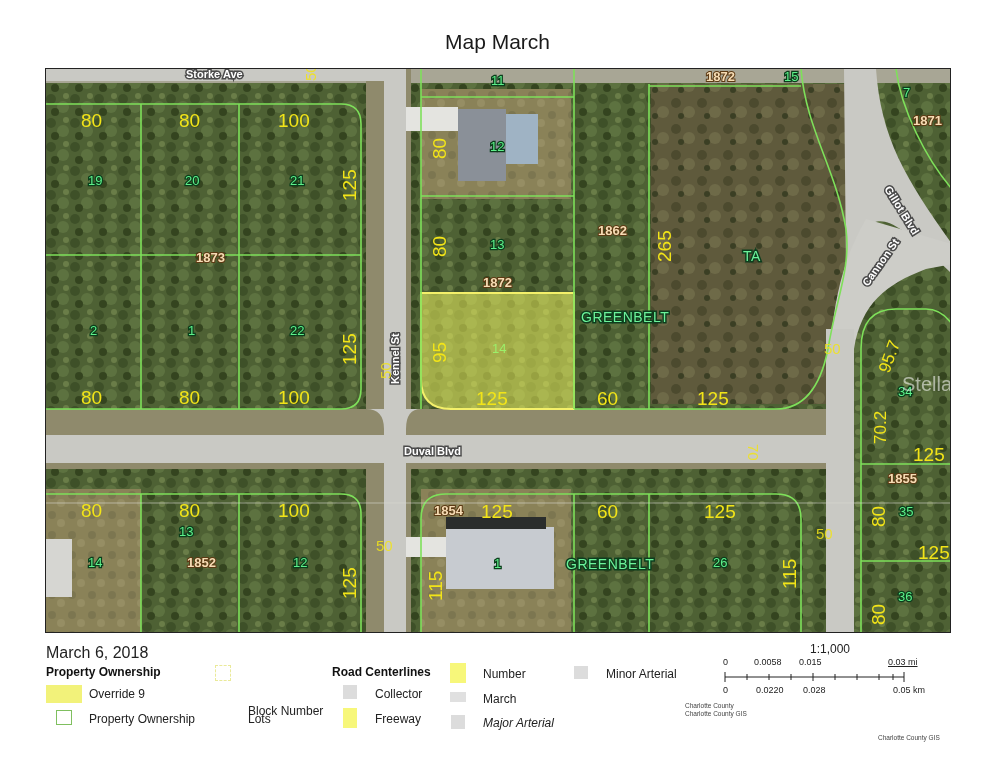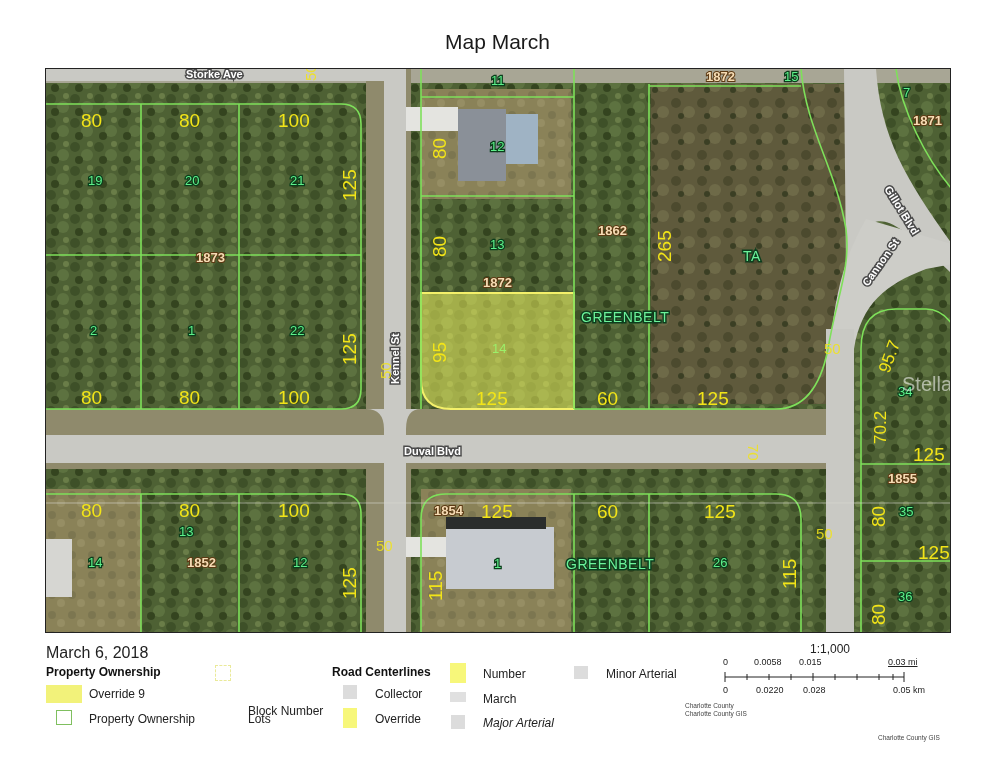--- a/index.html
+++ b/index.html
@@ -222,21 +222,21 @@
 <div class="legend-text" style="left:89px;top:712px;">Property Ownership</div>
 
 <div class="swatch" style="left:215px;top:665px;width:16px;height:16px;border:1.5px dashed #eaea9a;"></div>
 <div class="legend-text" style="left:248px;top:668px;margin-top:44px;">Lots</div>
 <div class="legend-text" style="left:248px;top:704px;">Block Number</div>
 
 <div class="legend-heading" style="left:332px;top:665px;">Road Centerlines</div>
 <div class="swatch" style="left:343px;top:685px;width:14px;height:14px;background:#dcdcdc;"></div>
 <div class="legend-text" style="left:375px;top:687px;">Collector</div>
 <div class="swatch" style="left:343px;top:708px;width:14px;height:20px;background:#f7f77a;"></div>
-<div class="legend-text" style="left:375px;top:712px;">Override</div>
+<div class="legend-text" style="left:375px;top:712px;">Freeway</div>
 <div class="swatch" style="left:450px;top:663px;width:16px;height:20px;background:#f7f77a;"></div>
 <div class="legend-text" style="left:483px;top:667px;">Number</div>
 <div class="swatch" style="left:450px;top:692px;width:16px;height:10px;background:#e0e0e0;"></div>
 <div class="legend-text" style="left:483px;top:692px;">March</div>
 <div class="swatch" style="left:451px;top:715px;width:14px;height:14px;background:#dcdcdc;"></div>
 <div class="legend-text" style="left:483px;top:716px;font-style:italic;">Major Arterial</div>
 <div class="swatch" style="left:574px;top:666px;width:14px;height:13px;background:#dcdcdc;"></div>
 <div class="legend-text" style="left:606px;top:667px;">Minor Arterial</div>
 
 <div class="scale-title">1:1,000</div>

